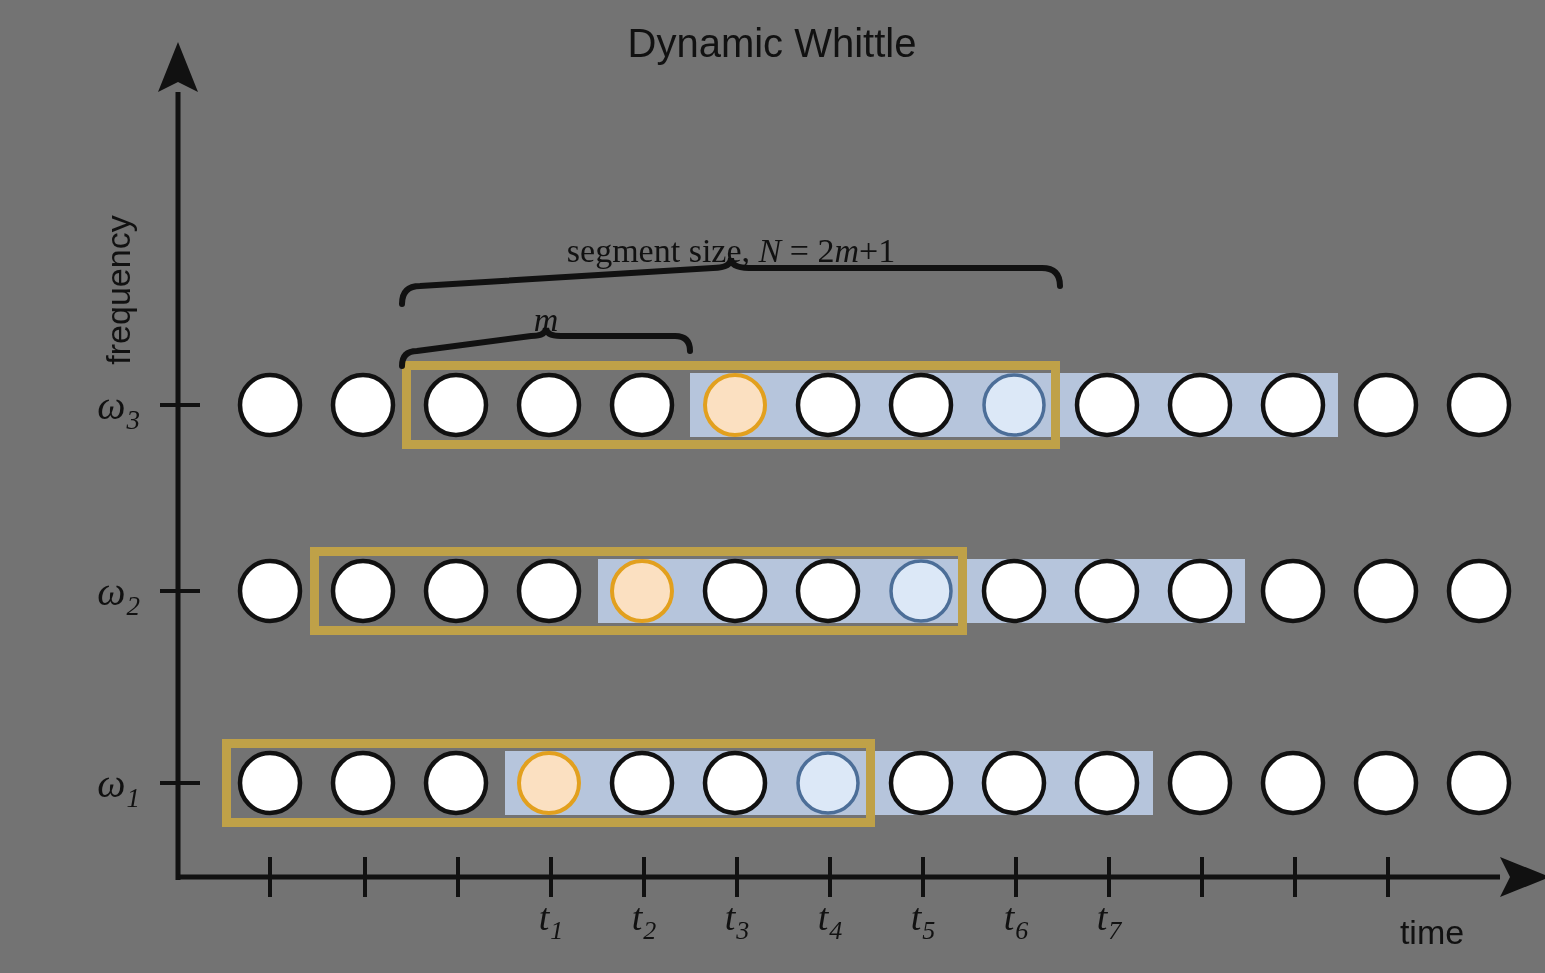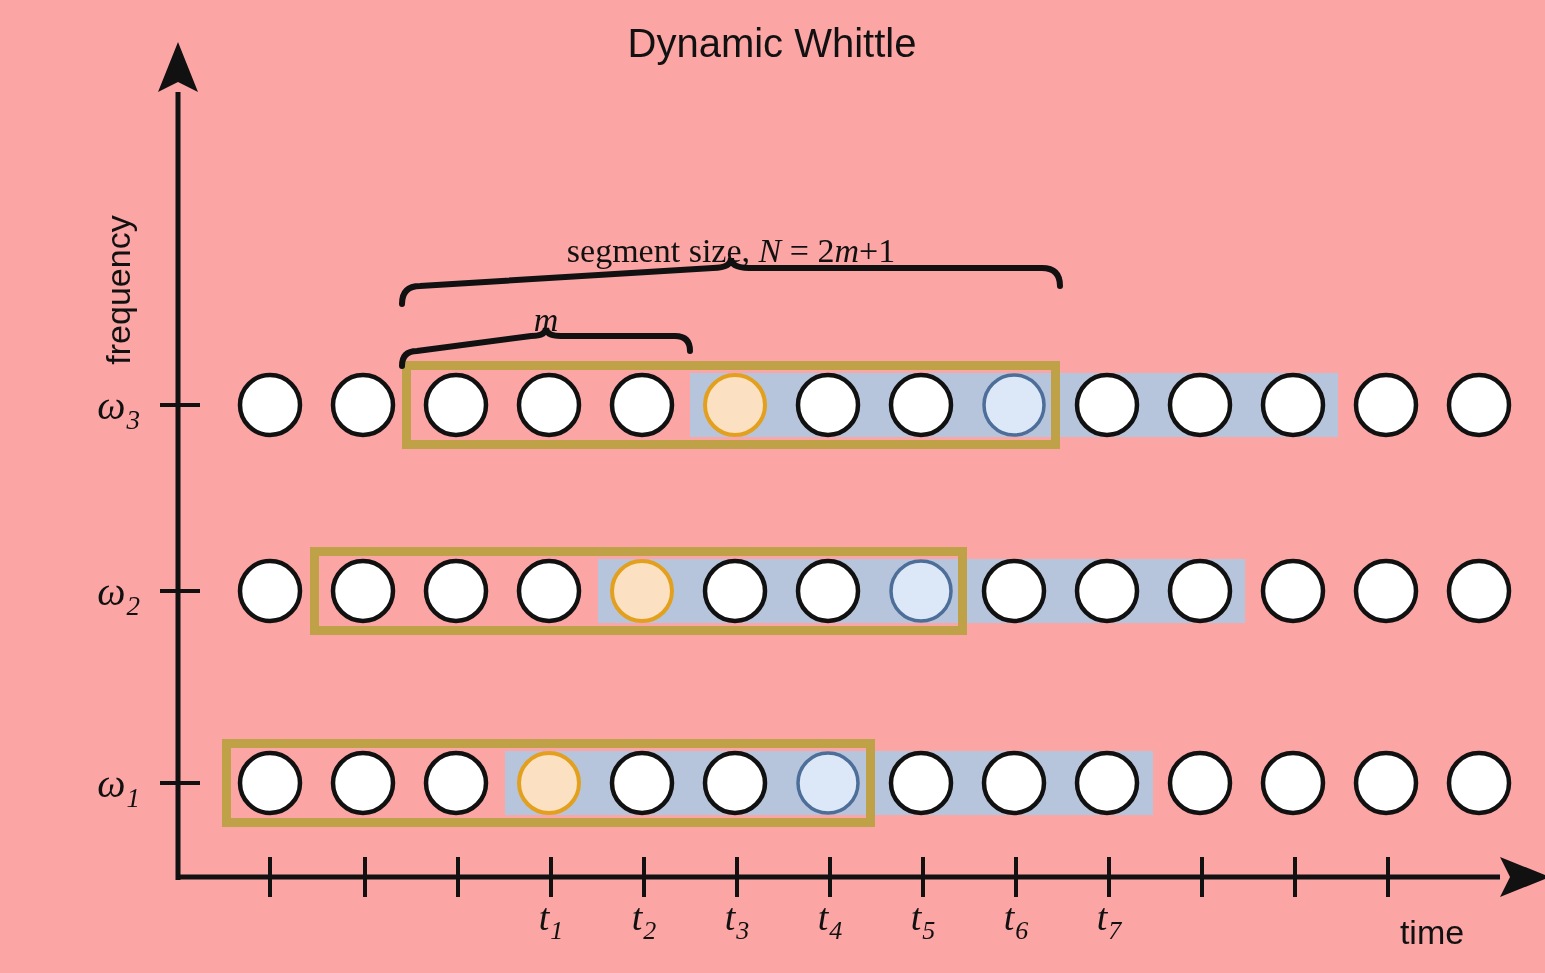--- a/index.html
+++ b/index.html
@@ -1,17 +1,17 @@
 <!DOCTYPE html>
 <html><head>
 <meta charset="utf-8">
 <style>
   html,body{margin:0;padding:0;background:#fff;}
   body{width:1545px;height:973px;font-family:"Liberation Sans",sans-serif;overflow:hidden;}
-  #stage{position:relative;width:1545px;height:973px;background:#fca5a5;}
+  #stage{position:relative;width:1545px;height:973px;background:#737373;}
   #stage svg{position:absolute;left:0;top:0;}
   .ttl{font-family:"Liberation Sans",sans-serif;font-size:40px;fill:#111;}
   .mathit{font-family:"Liberation Serif",serif;font-style:italic;fill:#111;}
   .mathrm{font-family:"Liberation Serif",serif;fill:#111;}
   .axlab{font-family:"Liberation Sans",sans-serif;font-size:34px;fill:#111;}
 </style>
 </head>
 <body>
 
 <div id="stage">

